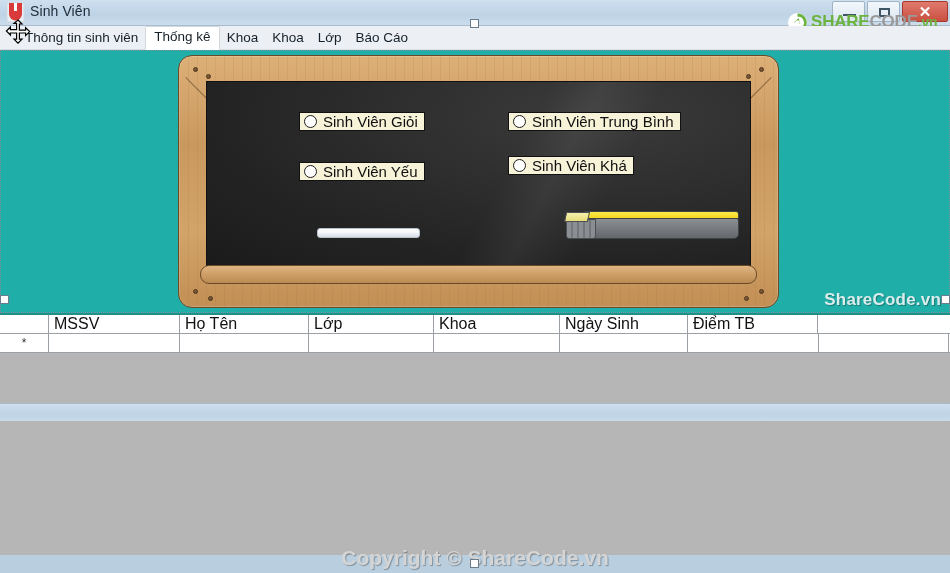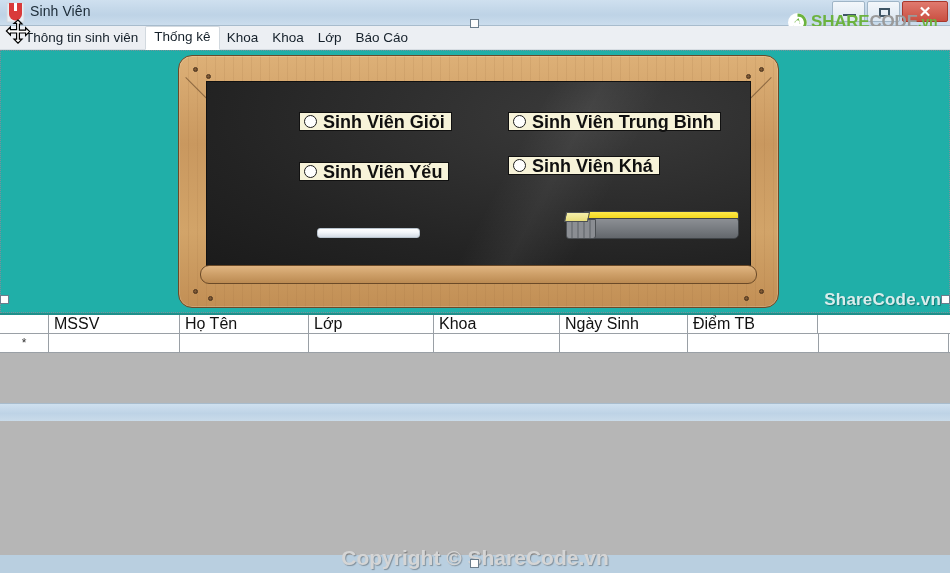--- a/index.html
+++ b/index.html
@@ -165,21 +165,21 @@
     display: flex; align-items: center; gap: 6px;
     background: #f7f3d9;
     border: 1px solid #111;
     padding: 1px 6px 1px 4px;
     height: 19px;
   }
   .radio-dot {
     width: 13px; height: 13px; border-radius: 50%;
     background: #fff; border: 1.6px solid #1c1c1c; flex: 0 0 auto;
   }
-  .radio-label { font-size: 18px; color: #101010; white-space: nowrap; line-height: 14px; font-weight: bold; }
+  .radio-label { font-size: 15px; color: #101010; white-space: nowrap; line-height: 14px; }
 
   
   .grid {
     position: absolute; left: 0; top: 313px; width: 950px; height: 242px;
     background: #b6b6b6;
     border-top: 2px solid #1f8f8a;
   }
   .grid-head {
     display: flex; height: 19px; background: #ffffff;
     border-bottom: 1px solid #9aa0a6;

